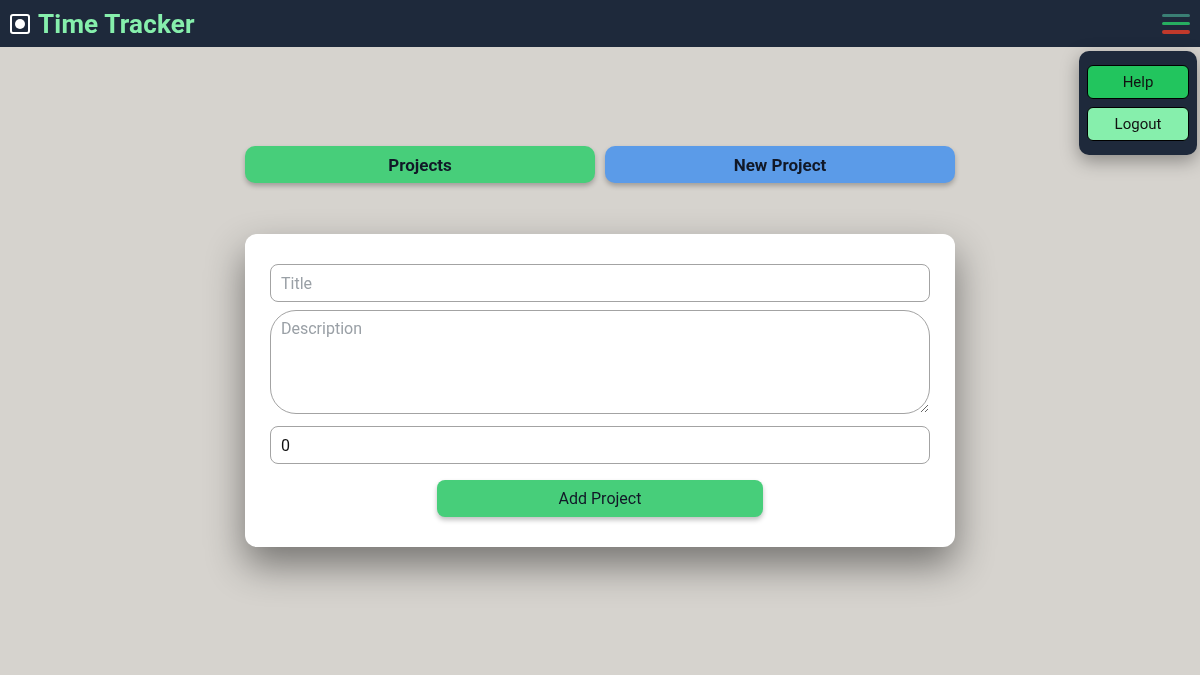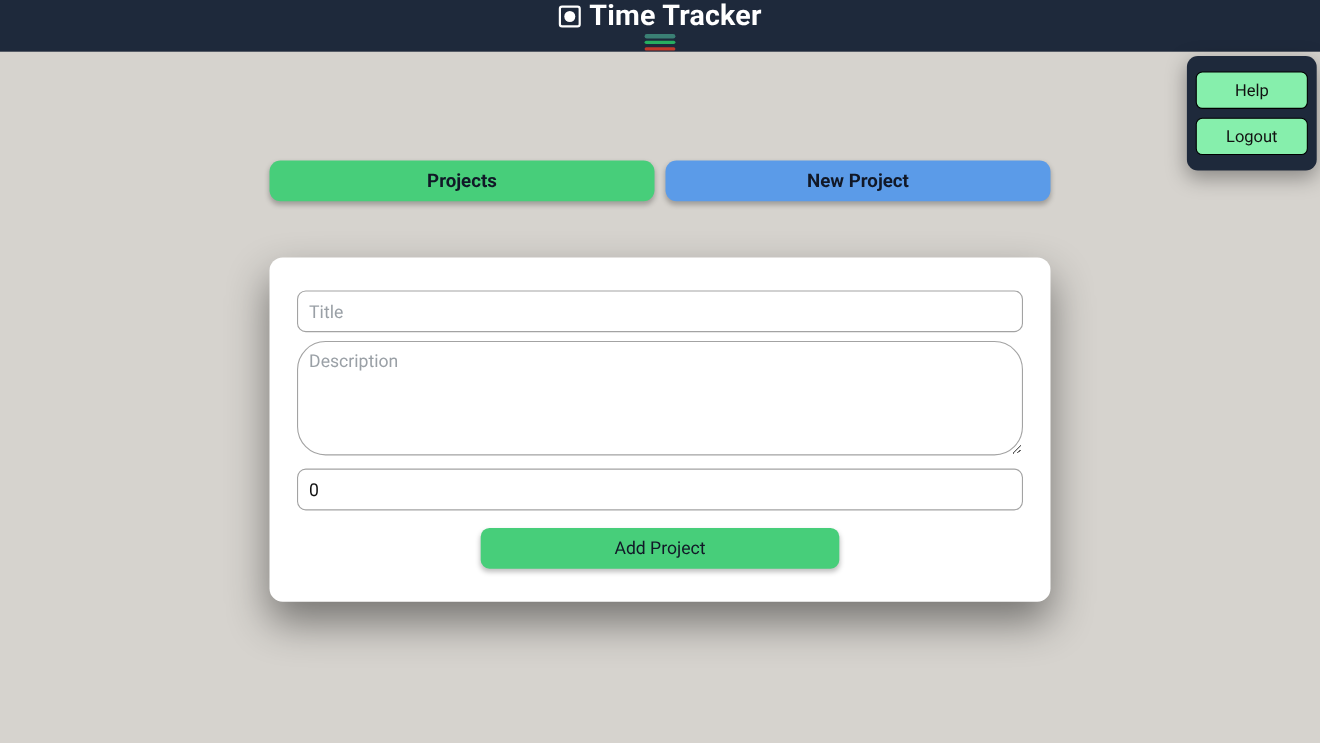--- a/index.html
+++ b/index.html
@@ -11,22 +11,21 @@
   }
 
   
   .header {
     background: #1e293b;
     height: 47px;
     display: flex;
     align-items: center;
     justify-content: space-between;
     padding: 0 10px;
-    color: #ffffff;
-    flex-direction: column;
+    color: #86efac;
   }
   .brand {
     display: flex;
     align-items: center;
     gap: 8px;
   }
   .brand-icon {
     width: 20px;
     height: 20px;
     border: 2.5px solid #fff;
@@ -83,21 +82,21 @@
   }
   .dropdown button {
     border: 1px solid #000;
     border-radius: 6px;
     font-size: 15px;
     padding: 7px 4px;
     cursor: pointer;
     color: #111;
     font-family: inherit;
   }
-  .btn-help    { background: #86efac; }
+  .btn-help    { background: #22c55e; }
   .btn-logout  { background: #86efac; }
   .btn-delete  { background: #e96a6a; }
 
   
   .tabs {
     display: flex;
     justify-content: center;
     gap: 10px;
     margin-top: 99px;
   }

